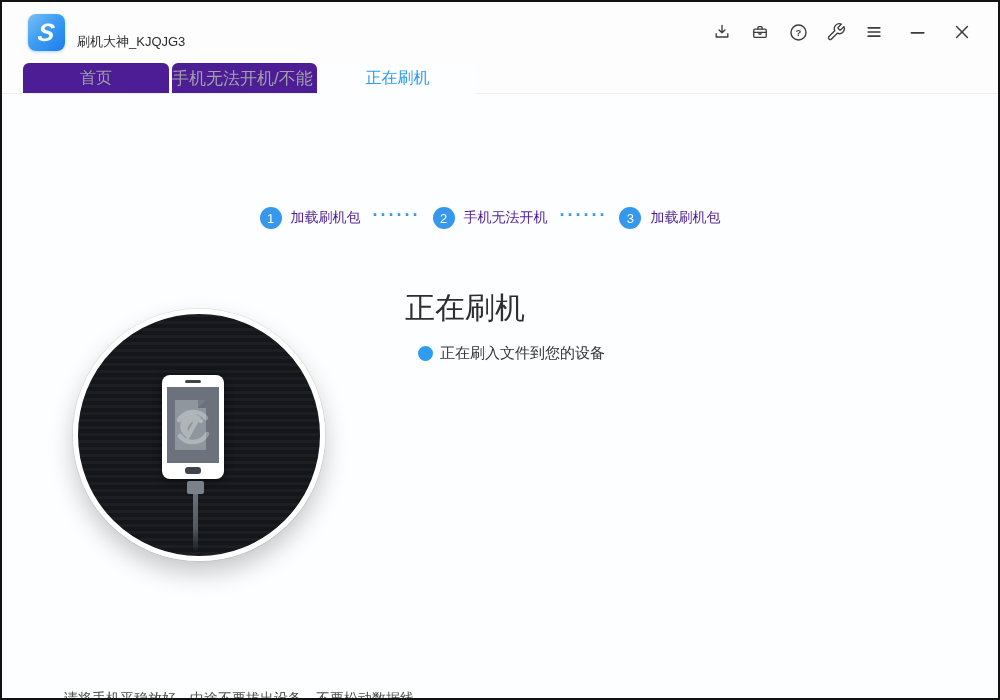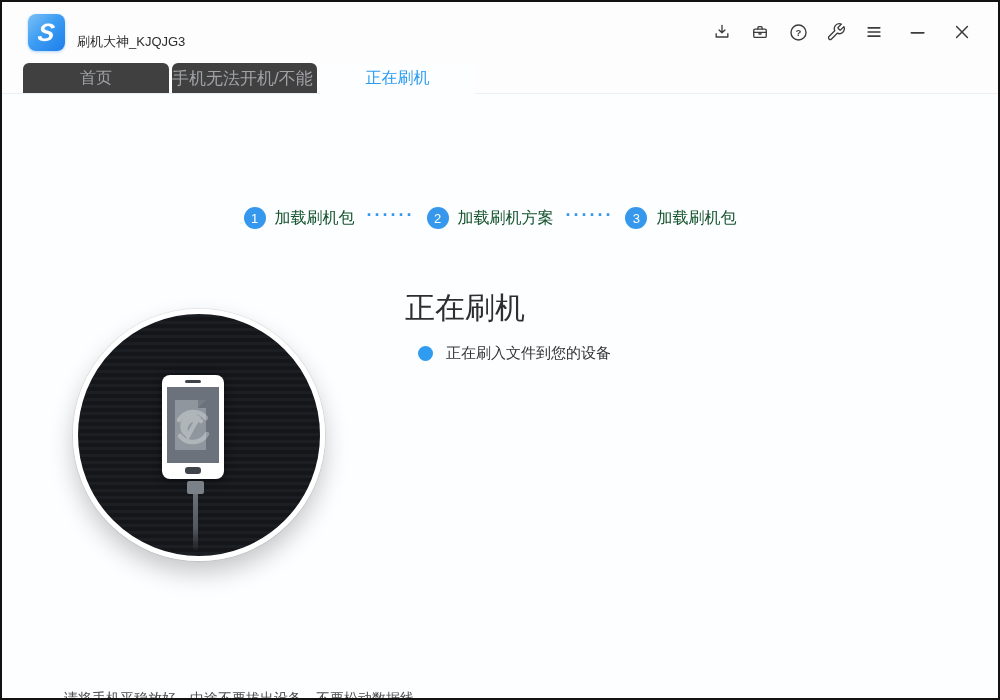--- a/index.html
+++ b/index.html
@@ -30,21 +30,21 @@
     cursor:pointer; color:#3c3c3c;
   }
   .tb-btn svg { stroke:#3c3c3c; fill:none; stroke-width:1.6; stroke-linecap:round; stroke-linejoin:round; }
   .tb-btn.winctl { margin-left:6px; }
   
   .tabbar {
     height:32px; display:flex; align-items:flex-end; padding-left:21px;
     background:#fdfdfe; border-bottom:1px solid #eceff3; position:relative;
   }
   .tab {
-    height:30px; border-radius:6px 6px 0 0; background:#404040;
+    height:30px; border-radius:6px 6px 0 0; background:#4c1d95;
     color:#a0a2a6; font-size:16px; display:flex; align-items:center;
     overflow:hidden; white-space:nowrap; cursor:pointer; margin-right:3px;
   }
   .tab.center { justify-content:center; }
   .tab-home { width:146px; }
   .tab-norecovery { width:145px; font-size:17px;text-align:right; }
   .tab-flashing {
     width:155px; background:#fdfeff; color:#2b9cf0; height:31px; margin-bottom:-1px;
     font-size:16px;
   }
@@ -53,21 +53,21 @@
   
   .steps {
     position:absolute; top:112px; left:0; right:20px;
     display:flex; align-items:center; justify-content:center;
   }
   .step { display:flex; align-items:center; }
   .step-num {
     width:22px; height:22px; border-radius:50%; background:#3598ec; color:#fff;
     font-size:13px; display:flex; align-items:center; justify-content:center;
   }
-  .step-label { margin-left:9px; font-size:16px; color:#14532d; }
+  .step-label { margin-left:9px; font-size:14px; color:#4c1d95; }
   .step-dots {
     margin:0 12px; color:#3598ec; font-size:18px; font-weight:bold;
     letter-spacing:2px; line-height:1; padding-bottom:6px;
   }
   
   .device-circle {
     position:absolute; left:71px; top:215px; width:252px; height:252px;
     border-radius:50%; border:5px solid #ffffff;
     background:repeating-linear-gradient(180deg,#1b1e23 0px,#1b1e23 3px,#14161a 3px,#14161a 7px);
     box-shadow:0 0 0 1px rgba(0,0,0,0.07), 0 12px 24px rgba(0,0,0,0.22);
@@ -108,21 +108,21 @@
   
   .main-title {
     position:absolute; left:403px; top:194px; font-size:30px; color:#2e2e2e;
   }
   .status-row {
     position:absolute; left:416px; top:250px; display:flex; align-items:center;
   }
   .status-dot {
     width:15px; height:15px; border-radius:50%; background:#2f9cf0; flex:none;
   }
-  .status-text { margin-left:13px; font-size:15px; color:#333333; }
+  .status-text { margin-left:7px; font-size:15px; color:#333333; }
   
   .footer-warning {
     position:absolute; left:62px; top:596px; font-size:14px; color:#4c4c4c;
   }
 </style>
 </head>
 <body>
 
 <div class="window">
 
@@ -188,21 +188,21 @@
   <div class="content">
 
     <div class="steps">
       <div class="step">
         <div class="step-num">1</div>
         <div class="step-label">加载刷机包</div>
       </div>
       <div class="step-dots">······</div>
       <div class="step">
         <div class="step-num">2</div>
-        <div class="step-label">加载刷机方案</div>
+        <div class="step-label">手机无法开机</div>
       </div>
       <div class="step-dots">······</div>
       <div class="step">
         <div class="step-num">3</div>
         <div class="step-label">加载刷机包</div>
       </div>
     </div>
 
     <div class="device-circle">
       <div class="phone">

